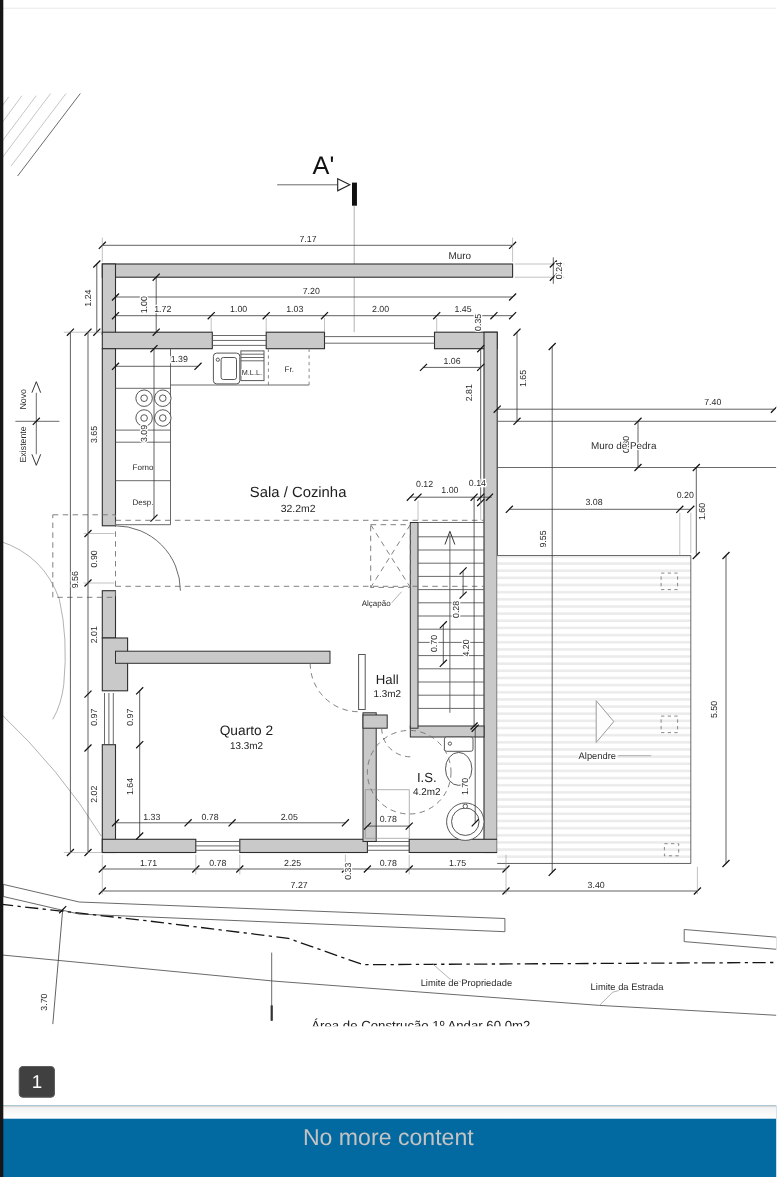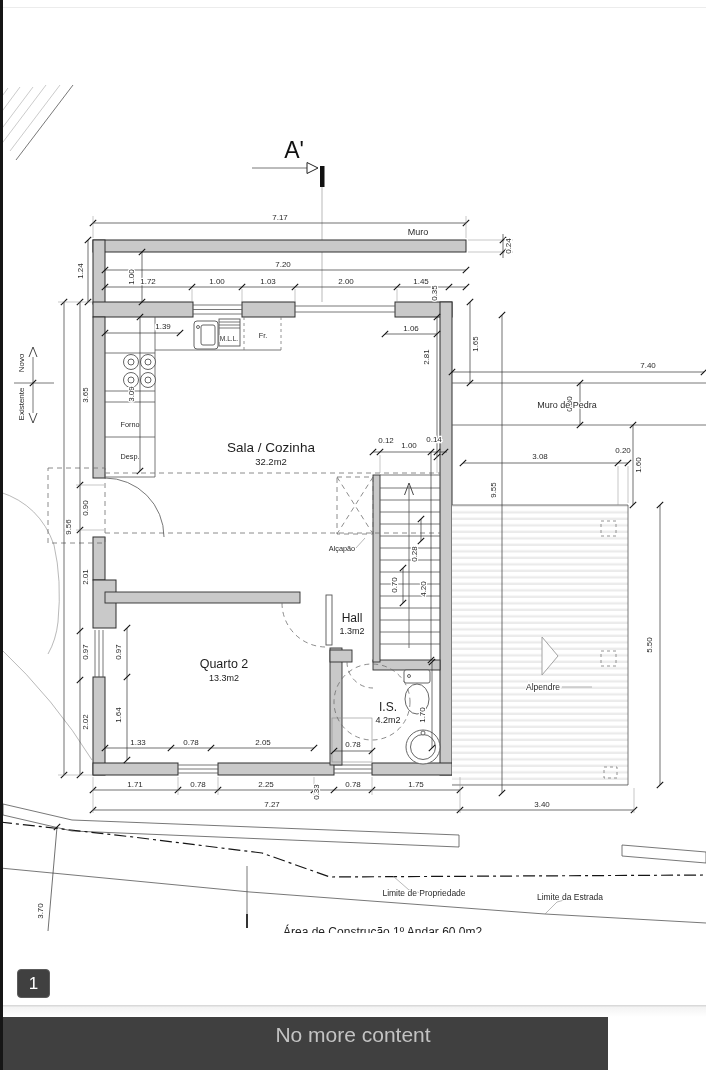--- a/index.html
+++ b/index.html
@@ -19,21 +19,21 @@
   .wall{fill:#c9c9c9;stroke:#2e2e2e;stroke-width:1;}
   .wl{fill:#c9c9c9;stroke:#2e2e2e;stroke-width:0.9;}
   .thin{stroke:#555;stroke-width:0.8;fill:none;}
   .xthin{stroke:#8a8a8a;stroke-width:0.6;fill:none;}
   .lite{stroke:#b5b5b5;stroke-width:0.7;fill:none;}
   .dim{stroke:#333;stroke-width:0.7;fill:none;}
   .ext{stroke:#8f8f8f;stroke-width:0.5;fill:none;}
   .dash{stroke:#6f6f6f;stroke-width:0.8;stroke-dasharray:5 4;fill:none;}
   .dashf{stroke:#7a7a7a;stroke-width:0.8;stroke-dasharray:3 3;fill:none;}
   .fix{stroke:#555;stroke-width:0.9;fill:#fff;}
-  #page-footer{position:absolute;left:0;top:1005px;width:608px;height:65px;background:#404040;}
+  #page-footer{position:absolute;left:0;top:1005px;width:706px;height:65px;background:#0369a1;}
   #footer-sep{position:absolute;left:0;top:0;width:706px;height:12px;
               background:linear-gradient(#d9d9d9 0,#d9d9d9 1px,#f3f3f3 2px,#ffffff 12px);}
   #end-message{position:absolute;left:0;top:18px;width:706px;text-align:center;
                font-size:21px;color:#c3c3c3;}
   #page-badge{position:absolute;left:17px;top:969px;width:33px;height:29px;background:#404040;
               border:1px solid #5c5c5c;border-radius:4px;color:#fff;font-size:17px;
               display:flex;align-items:center;justify-content:center;box-sizing:border-box;}
 </style>
 </head>
 <body>

